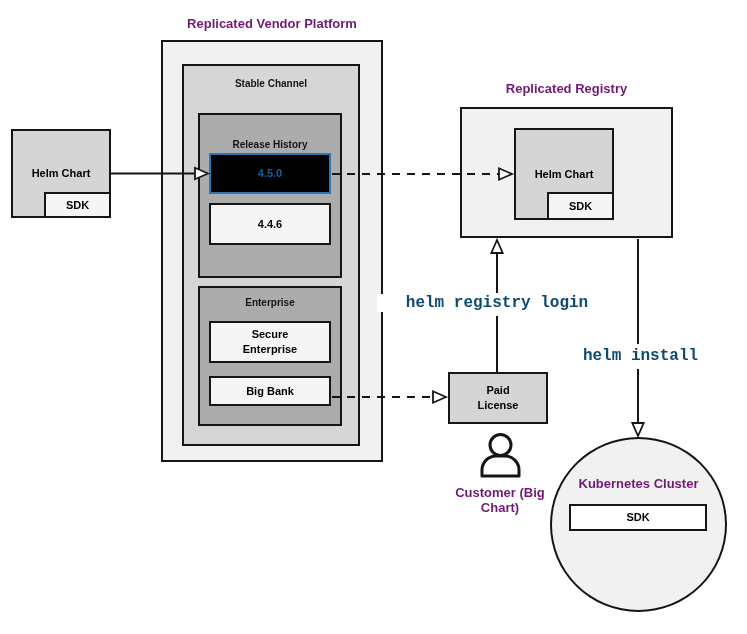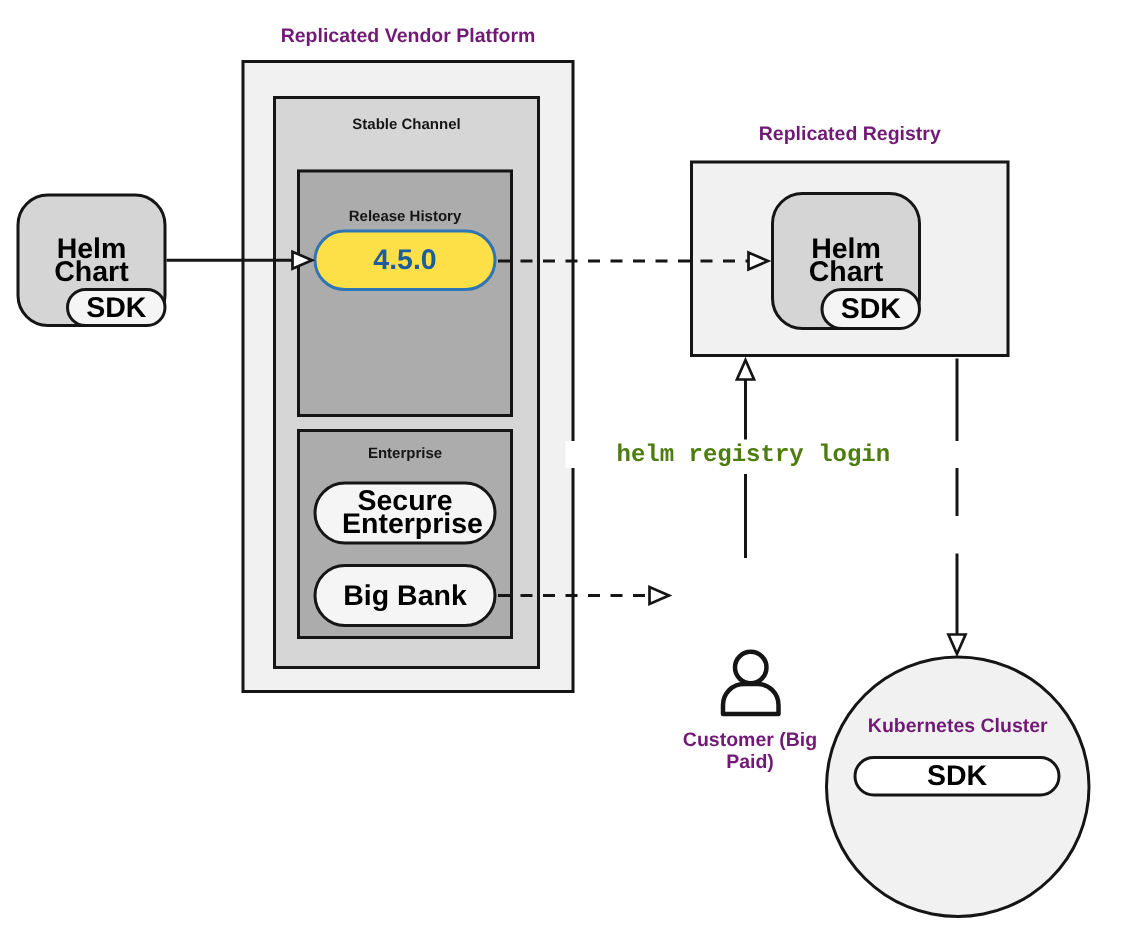--- a/index.html
+++ b/index.html
@@ -5,27 +5,27 @@
   html,body{margin:0;padding:0;background:#ffffff;}
   #canvas{position:relative;width:747px;height:634px;background:#ffffff;overflow:hidden;
           font-family:"Liberation Sans", sans-serif;}
   .box{position:absolute;box-sizing:border-box;border:2px solid #151515;}
   .bg-lightest{background:#F1F1F1;}
   .bg-light{background:#D6D6D6;}
   .bg-mid{background:#ACACAC;}
   .bg-item{background:#F5F5F5;}
   .bg-chart{background:#D5D5D5;}
   .bg-white{background:#FFFFFF;}
-  .blue{background:#fde047;border-color:#2E75B6;color:#1D5C9E;}
+  .blue{background:#000000;border-color:#2E75B6;color:#1D5C9E;}
   .title{position:absolute;text-align:center;font-weight:bold;font-size:13px;color:#701a75;}
   .boxtitle{display:block;text-align:center;font-weight:bold;font-size:10px;color:#151515;}
   .center{display:flex;align-items:center;justify-content:center;text-align:center;
-          font-weight:bold;font-size:19px;line-height:15px;border-radius:21px;}
-  .mono{position:absolute;text-align:left;font-family:"Liberation Mono", monospace;
-        font-weight:bold;font-size:16px;color:#4d7c0f;background:#ffffff;padding-left:34px;}
+          font-weight:bold;font-size:11px;line-height:15px;}
+  .mono{position:absolute;text-align:center;font-family:"Liberation Mono", monospace;
+        font-weight:bold;font-size:16px;color:#0c4a6e;background:#ffffff;}
   svg{position:absolute;left:0;top:0;}
   .wrapspan{display:inline-block;}
 </style>
 </head>
 <body>
 
 <div id="canvas">
 
   <div class="title" style="left:161px;top:16px;width:222px;">Replicated Vendor Platform</div>
   <div class="box bg-lightest" style="left:161px;top:40px;width:222px;height:422px;"></div>
@@ -33,47 +33,53 @@
   <div class="box bg-light" style="left:182px;top:64px;width:178px;height:382px;">
     <span class="boxtitle" style="margin-top:12px;">Stable Channel</span>
   </div>
 
   <div class="box bg-mid" style="left:198px;top:113px;width:144px;height:165px;">
     <span class="boxtitle" style="margin-top:24px;">Release History</span>
   </div>
   <div class="box blue center" style="left:209px;top:153px;width:122px;height:41px;">
     <span>4.5.0</span>
   </div>
+  <div class="box bg-item center" style="left:209px;top:203px;width:122px;height:42px;">
+    <span>4.4.6</span>
+  </div>
 
   <div class="box bg-mid" style="left:198px;top:286px;width:144px;height:140px;">
     <span class="boxtitle" style="margin-top:9px;">Enterprise</span>
   </div>
   <div class="box bg-item center" style="left:209px;top:321px;width:122px;height:42px;">
     <span class="wrapspan" style="width:84px;">Secure Enterprise</span>
   </div>
-  <div class="box bg-item center" style="left:209px;top:376px;width:122px;height:42px;">
+  <div class="box bg-item center" style="left:209px;top:376px;width:122px;height:30px;">
     <span>Big Bank</span>
   </div>
 
   <div class="box bg-chart center" style="left:11px;top:129px;width:100px;height:89px;">
     <span>Helm Chart</span>
   </div>
   <div class="box bg-item center" style="left:44px;top:192px;width:67px;height:26px;">
     <span>SDK</span>
   </div>
 
   <div class="title" style="left:460px;top:81px;width:213px;text-align:center;">Replicated Registry</div>
   <div class="box bg-lightest" style="left:460px;top:107px;width:213px;height:131px;"></div>
   <div class="box bg-chart center" style="left:514px;top:128px;width:100px;height:92px;">
     <span>Helm Chart</span>
   </div>
   <div class="box bg-item center" style="left:547px;top:192px;width:67px;height:28px;">
     <span>SDK</span>
   </div>
 
+  <div class="box bg-chart center" style="left:448px;top:372px;width:100px;height:52px;">
+    <span class="wrapspan" style="width:56px;">Paid License</span>
+  </div>
 
   <div class="box bg-lightest" style="left:550px;top:437px;width:177px;height:175px;border-radius:50%;"></div>
   <div class="title" style="left:550px;top:476px;width:177px;">Kubernetes Cluster</div>
   <div class="box bg-white center" style="left:569px;top:504px;width:138px;height:27px;">
     <span>SDK</span>
   </div>
 
   <svg width="747" height="634" viewBox="0 0 747 634">
 
     <g>
@@ -102,17 +108,18 @@
       <line x1="638" y1="369" x2="638" y2="423" stroke="#151515" stroke-width="2"></line>
       <polygon points="638,436 632.3,423 643.7,423" fill="#ffffff" stroke="#151515" stroke-width="1.8"></polygon>
     </g>
   </svg>
 
   <svg width="47" height="50" viewBox="0 0 47 50" style="left:477px;top:429px;">
     <circle cx="23.5" cy="16" r="10.5" fill="none" stroke="#151515" stroke-width="3"></circle>
     <path d="M5 47 v-6 a14 14 0 0 1 14 -14 h9 a14 14 0 0 1 14 14 v6 z" fill="none" stroke="#151515" stroke-width="3" stroke-linejoin="round"></path>
   </svg>
 
-  <div class="title" style="left:455px;top:485px;width:90px;line-height:15px;">Customer (Big Paid)</div>
+  <div class="title" style="left:455px;top:485px;width:90px;line-height:15px;">Customer (Big Chart)</div>
 
   <div class="mono" style="left:377px;top:294px;width:240px;">helm registry login</div>
+  <div class="mono" style="left:558px;top:347px;width:165px;">helm install</div>
 
 </div>
 
 </body></html>

